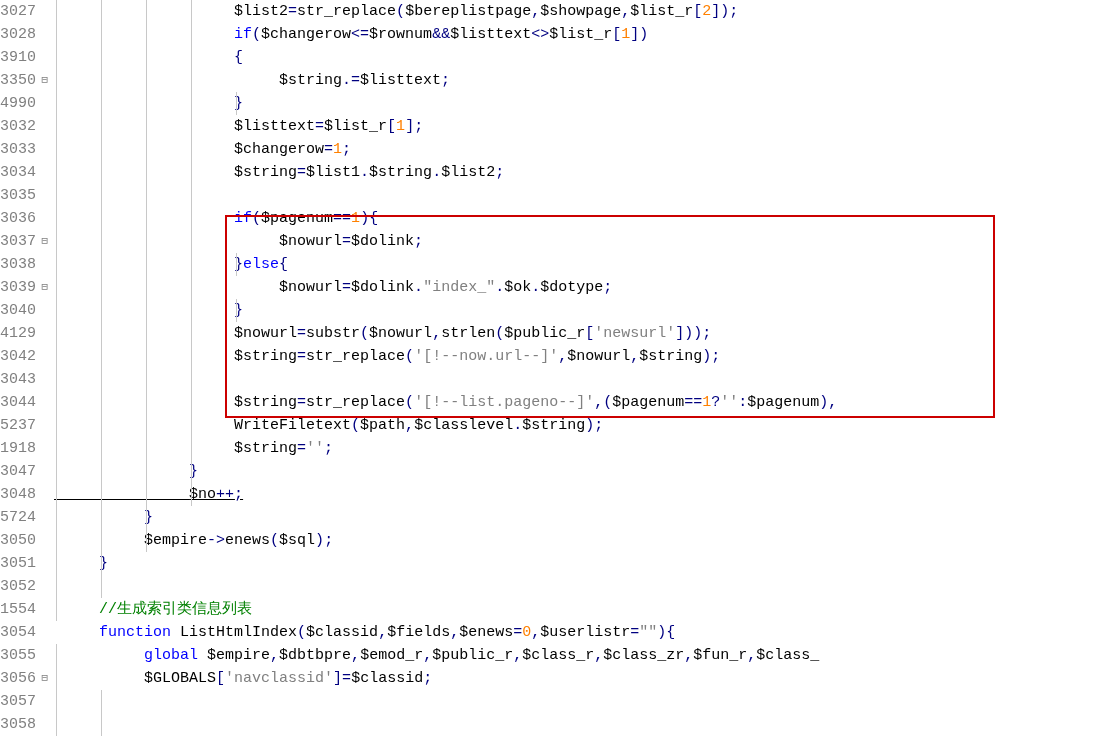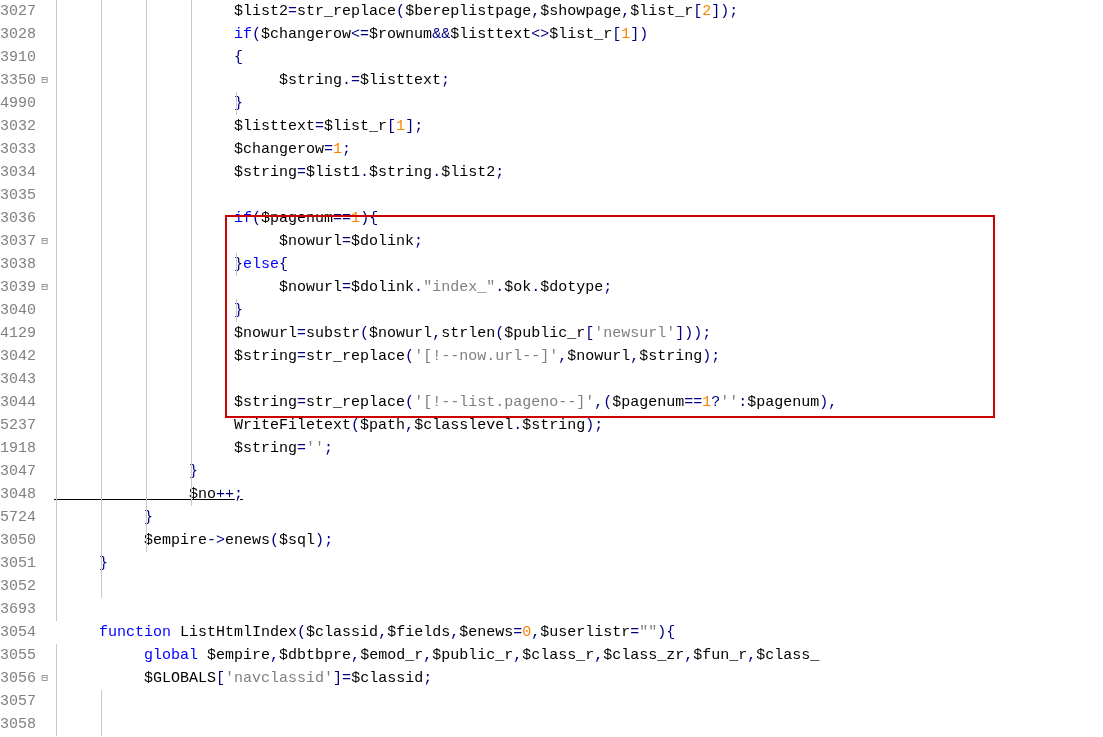--- a/index.html
+++ b/index.html
@@ -176,21 +176,21 @@
       </div>
       <div class="gutter-line">
         <span>3051</span>
         <span class="fold-marker"></span>
       </div>
       <div class="gutter-line">
         <span>3052</span>
         <span class="fold-marker"></span>
       </div>
       <div class="gutter-line">
-        <span>3693</span>
+        <span>1554</span>
         <span class="fold-marker"></span>
       </div>
       <div class="gutter-line">
         <span>3054</span>
         <span class="fold-marker"></span>
       </div>
       <div class="gutter-line">
         <span>3055</span>
         <span class="fold-marker"></span>
       </div>
@@ -228,21 +228,21 @@
       <div class="code-line" style="position: relative;"><span style="position: relative;">                    </span></div>
       <div class="code-line" style="position: relative;"><span style="position: relative;">                    </span><span class="token-variable">$string</span><span class="token-operator">=</span><span class="token-func-call">str_replace</span><span class="token-paren">(</span><span class="token-string">'[!--list.pageno--]'</span><span class="token-paren">,</span><span class="token-paren">(</span><span class="token-variable">$pagenum</span><span class="token-operator">==</span><span class="token-number">1</span><span class="token-operator">?</span><span class="token-string">''</span><span class="token-operator">:</span><span class="token-variable">$pagenum</span><span class="token-paren">)</span><span class="token-paren">,</span></div>
       <div class="code-line" style="position: relative;"><span style="position: relative;">                    </span><span class="token-func-call">WriteFiletext</span><span class="token-paren">(</span><span class="token-variable">$path</span><span class="token-paren">,</span><span class="token-variable">$classlevel</span><span class="token-dot">.</span><span class="token-variable">$string</span><span class="token-paren">)</span><span class="token-semi">;</span></div>
       <div class="code-line" style="position: relative;"><span style="position: relative;">                    </span><span class="token-variable">$string</span><span class="token-operator">=</span><span class="token-string">''</span><span class="token-semi">;</span></div>
       <div class="code-line" style="position: relative;"><span style="position: relative;">               </span><span class="token-brace">}</span></div>
       <div class="code-line" style="position: relative; text-decoration: underline;"><span style="position: relative;">               </span><span class="token-variable">$no</span><span class="token-operator">++</span><span class="token-semi">;</span></div>
       <div class="code-line" style="position: relative;"><span style="position: relative;">          </span><span class="token-brace">}</span></div>
       <div class="code-line" style="position: relative;"><span style="position: relative;">          </span><span class="token-variable">$empire</span><span class="token-arrow">-&gt;</span><span class="token-func-call">enews</span><span class="token-paren">(</span><span class="token-variable">$sql</span><span class="token-paren">)</span><span class="token-semi">;</span></div>
       <div class="code-line" style="position: relative;"><span style="position: relative;">     </span><span class="token-brace">}</span></div>
       <div class="code-line" style="position: relative;"><span style="position: relative;"></span></div>
-      <div class="code-line" style="position: relative;"><span style="position: relative;">     </span></div>
+      <div class="code-line" style="position: relative;"><span style="position: relative;">     </span><span class="token-comment">//生成索引类信息列表</span></div>
       <div class="code-line" style="position: relative;"><span style="position: relative;">     </span><span class="token-keyword">function</span><span> </span><span class="token-func-call">ListHtmlIndex</span><span class="token-paren">(</span><span class="token-variable">$classid</span><span class="token-paren">,</span><span class="token-variable">$fields</span><span class="token-paren">,</span><span class="token-variable">$enews</span><span class="token-operator">=</span><span class="token-number">0</span><span class="token-paren">,</span><span class="token-variable">$userlistr</span><span class="token-operator">=</span><span class="token-string">""</span><span class="token-paren">)</span><span class="token-brace">{</span></div>
       <div class="code-line" style="position: relative;"><span style="position: relative;">          </span><span class="token-keyword">global</span><span> </span><span class="token-variable">$empire</span><span class="token-paren">,</span><span class="token-variable">$dbtbpre</span><span class="token-paren">,</span><span class="token-variable">$emod_r</span><span class="token-paren">,</span><span class="token-variable">$public_r</span><span class="token-paren">,</span><span class="token-variable">$class_r</span><span class="token-paren">,</span><span class="token-variable">$class_zr</span><span class="token-paren">,</span><span class="token-variable">$fun_r</span><span class="token-paren">,</span><span class="token-variable">$class_</span></div>
       <div class="code-line" style="position: relative;"><span style="position: relative;">          </span><span class="token-variable">$GLOBALS</span><span class="token-bracket">[</span><span class="token-string">'navclassid'</span><span class="token-bracket">]</span><span class="token-operator">=</span><span class="token-variable">$classid</span><span class="token-semi">;</span></div>
       <div style="position: absolute; left: 1.80031px; top: 0px; width: 0px; height: 23px; border-left: 1px solid rgb(200, 200, 200);"></div>
       <div style="position: absolute; left: 1.80031px; top: 23px; width: 0px; height: 23px; border-left: 1px solid rgb(200, 200, 200);"></div>
       <div style="position: absolute; left: 1.80031px; top: 46px; width: 0px; height: 23px; border-left: 1px solid rgb(200, 200, 200);"></div>
       <div style="position: absolute; left: 1.80031px; top: 69px; width: 0px; height: 23px; border-left: 1px solid rgb(200, 200, 200);"></div>
       <div style="position: absolute; left: 1.80031px; top: 92px; width: 0px; height: 23px; border-left: 1px solid rgb(200, 200, 200);"></div>
       <div style="position: absolute; left: 1.80031px; top: 115px; width: 0px; height: 23px; border-left: 1px solid rgb(200, 200, 200);"></div>
       <div style="position: absolute; left: 1.80031px; top: 138px; width: 0px; height: 23px; border-left: 1px solid rgb(200, 200, 200);"></div>

